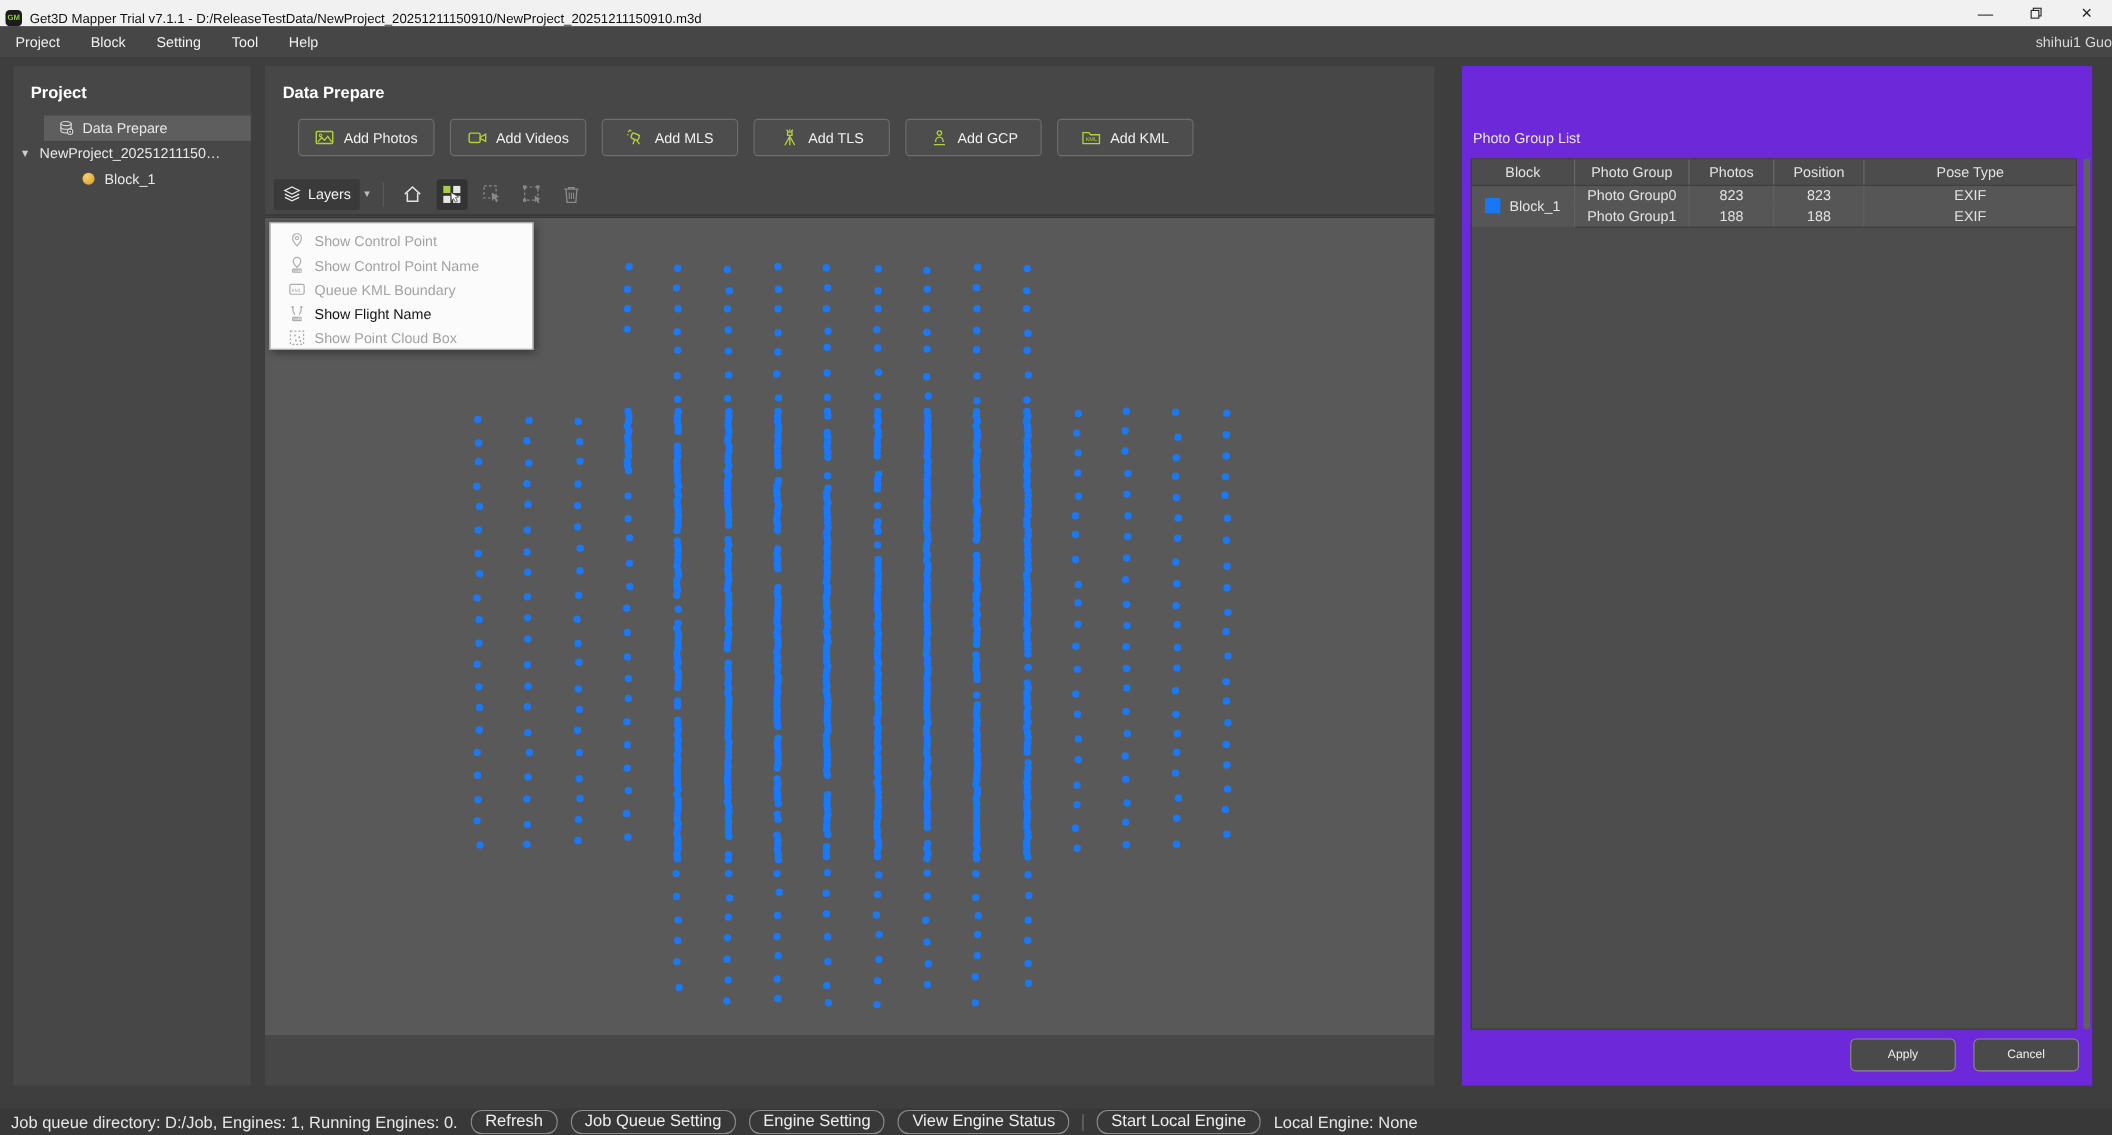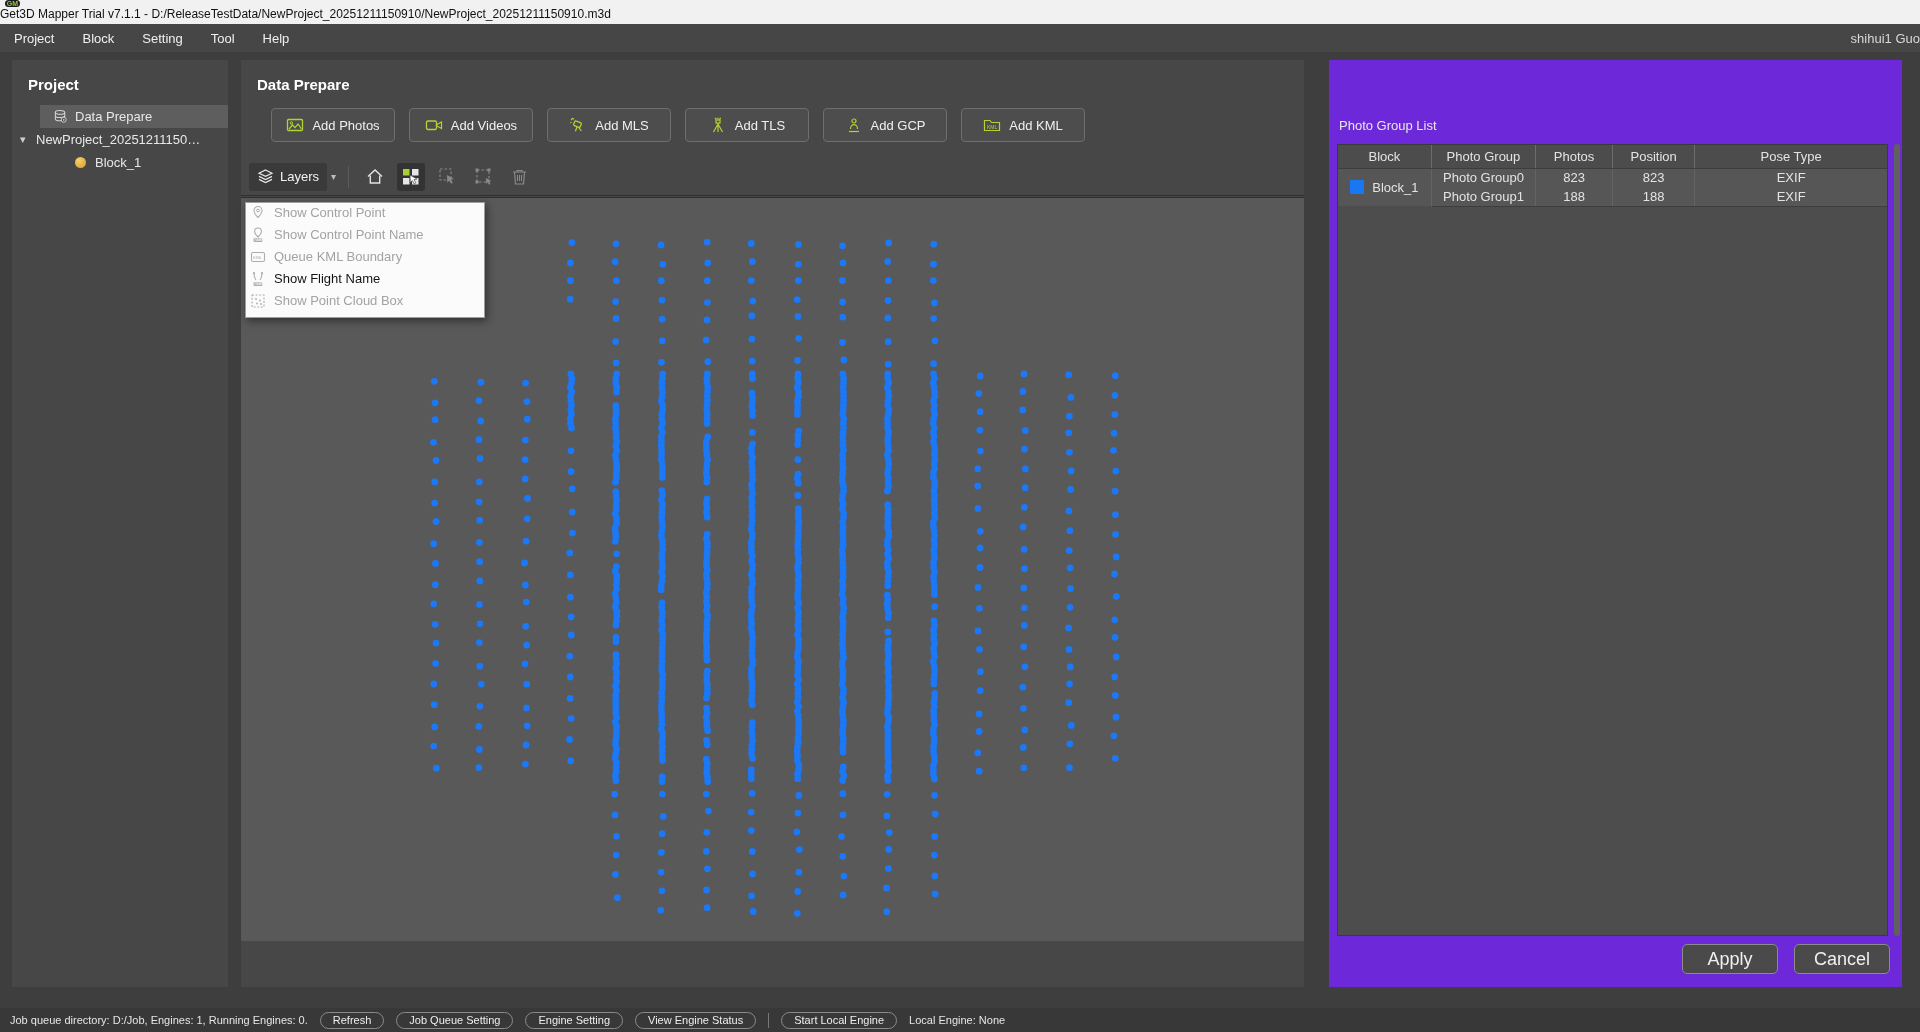--- a/index.html
+++ b/index.html
@@ -1,19 +1,19 @@
 <!DOCTYPE html>
 <html><head>
 <meta charset="utf-8">
 <style>
   html,body{margin:0;padding:0;width:1920px;height:1032px;overflow:hidden;
     font-family:"Liberation Sans","DejaVu Sans",sans-serif;background:#3e3e3e;}
   *{box-sizing:border-box;}
   .titlebar{position:absolute;left:0;top:0;width:1920px;height:24px;background:#f2f1f2;
-    display:flex;align-items:flex-start;color:#111;font-size:12px;flex-direction:column;}
+    display:flex;align-items:flex-end;color:#111;font-size:12px;}
   .app-logo{width:15px;height:15px;margin:0 7px 0 5px;border-radius:4px;background:#1c1c1c;
     color:#8fc93a;font-size:7px;font-weight:bold;display:flex;align-items:center;justify-content:center;}
   .win-controls{margin-left:auto;display:flex;height:100%;}
   .win-btn{width:46px;height:100%;display:flex;align-items:center;justify-content:center;color:#222;font-size:14px;}
   .menubar{position:absolute;left:0;top:24px;width:1920px;height:28px;background:#464646;
     display:flex;align-items:center;color:#f0f0f0;font-size:13px;}
   .menu-item{padding:0 14px;height:100%;display:flex;align-items:center;}
   .menu-user{margin-left:auto;padding-right:0;color:#d8d8d8;}
   .content{position:absolute;left:0;top:52px;width:1920px;height:956px;background:#3e3e3e;}
   .panel{position:absolute;background:#474747;}
@@ -42,21 +42,21 @@
   .layers-chev{color:#bdbdbd;font-size:10px;padding:0 4px;}
   .tb-sep{width:1px;height:22px;background:#5c5c5c;margin:0 8px;}
   .tb-ico{width:28px;height:28px;display:flex;align-items:center;justify-content:center;margin:0 4px;color:#e4e4e4;font-size:17px;}
   .tb-ico.active{background:#333;border-radius:3px;}
   .tb-ico.disabled{color:#8a8a8a;}
   .map{position:absolute;left:0;top:137px;width:100%;height:744px;background:#595959;border-top:1px solid #2e2e2e;}
   .flightbar{position:absolute;left:4px;right:4px;top:888px;height:28px;background:#454545;
     border:1px solid #b0b0b0;color:#e8e8e8;font-size:12px;display:flex;align-items:center;padding-left:8px;}
   .dropdown{position:absolute;left:4px;top:142px;width:240px;background:#fbfbfb;border:1px solid #9e9e9e;
     box-shadow:2px 3px 8px rgba(0,0,0,.45);padding:2px 0;z-index:5;}
-  .dd-item{height:22px;display:flex;align-items:flex-start;gap:8px;padding-left:4px;font-size:13px;color:#a3a3a3;}
+  .dd-item{height:22px;display:flex;align-items:flex-end;gap:8px;padding-left:16px;font-size:13px;color:#a3a3a3;}
   .dd-item.enabled{color:#141414;}
   .dd-item svg{flex:0 0 16px;}
   
   .notice{position:absolute;top:24px;right:26px;display:flex;align-items:center;gap:7px;color:#dcdcdc;font-size:13px;}
   .info-ico{width:15px;height:15px;border-radius:50%;background:#a6ce39;color:#2c2c2c;font-weight:bold;
     font-size:11px;display:flex;align-items:center;justify-content:center;font-family:"Liberation Serif",serif;}
   
   .right{left:1329px;top:8px;width:573px;height:927px;background:#6d28d9;}
   .rp-title{position:absolute;left:10px;top:58px;font-size:13px;color:#e8e8e8;}
   .list-body{position:absolute;left:8px;top:84px;width:551px;height:792px;background:#4d4d4d;border:1px solid #3a3a3a;}
@@ -65,24 +65,24 @@
   table.pg th{font-weight:normal;height:23px;border-right:1px solid #6c6c6c;border-bottom:1px solid #3d3d3d;background:#4c4c4c;}
   table.pg th:last-child{border-right:none;}
   table.pg td{background:#565656;text-align:center;height:19px;border-right:1px solid rgba(255,255,255,.08);}
   table.pg td:last-child{border-right:none;}
   td.blockcell{vertical-align:middle;}
   .blockcell-inner{display:flex;align-items:center;justify-content:center;gap:8px;}
   .swatch{width:14px;height:14px;background:#1877f2;}
   tr.rowend td{border-bottom:1px solid #3d3d3d;}
   .rp-actions{position:absolute;right:12px;top:884px;display:flex;gap:16px;}
   .rp-btn{width:96px;height:30px;border:1px solid #8a8a8a;border-radius:5px;background:#4a4a4a;
-    color:#f0f0f0;font-size:18px;display:flex;align-items:center;justify-content:center;}
+    color:#f0f0f0;font-size:11px;display:flex;align-items:center;justify-content:center;}
   
   .bottombar{position:absolute;left:0;top:1008px;width:1920px;height:24px;background:#383838;
-    display:flex;align-items:center;gap:12px;padding-left:10px;color:#e6e6e6;font-size:11px;}
+    display:flex;align-items:center;gap:12px;padding-left:10px;color:#e6e6e6;font-size:15px;}
   .bb-btn{border:1px solid #8b8b8b;border-radius:10px;padding:1px 12px 2px;color:#eee;}
   .bb-sep{width:1px;height:15px;background:#777;}
   svg.ic{display:block;}
 </style>
 </head>
 <body>
 
 <div class="titlebar">
   <div class="app-logo">GM</div>
   <div>Get3D Mapper Trial v7.1.1 - D:/ReleaseTestData/NewProject_20251211150910/NewProject_20251211150910.m3d</div>

